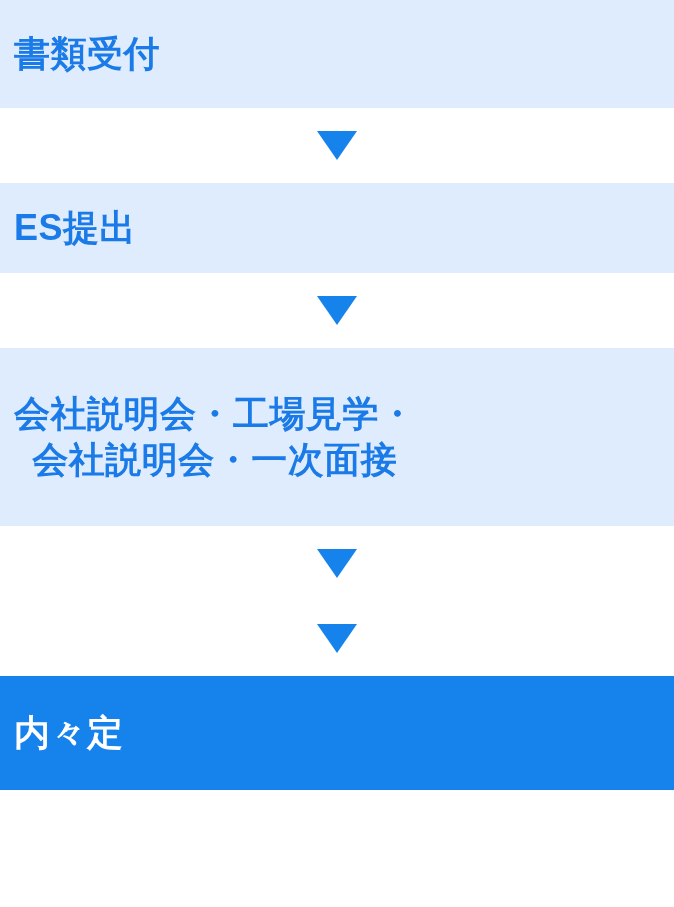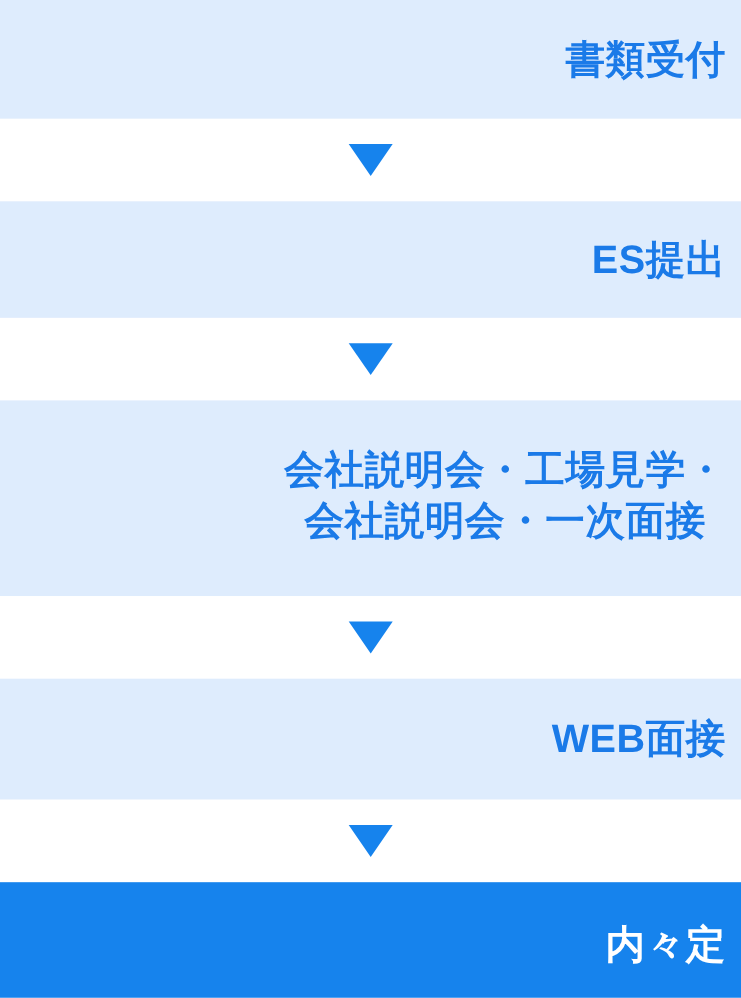--- a/index.html
+++ b/index.html
@@ -23,38 +23,38 @@
     align-items: stretch;
     background: #ffffff;
   }
 
   
   .step {
     width: 100%;
     box-sizing: border-box;
     display: flex;
     align-items: center;
-    justify-content: flex-end;
+    justify-content: flex-start;
     text-align: center;
     background: #deecfd;
     color: #1a7ae8;
     font-weight: 700;
     font-size: 36px;
     letter-spacing: 0.5px;
     line-height: 1.28;
     flex: 0 0 auto;
   }
   .step .step-label {
     display: block;
     padding: 0 14px;
   }
 
   .step-h1 { height: 108px; }
-  .step-h2 { height: 106px; padding-left: 39px; }
-  .step-h3 { height: 178px; font-family: Liberation Mono, monospace; }
+  .step-h2 { height: 90px; }
+  .step-h3 { height: 178px; }
   .step-h4 { height: 110px; }
   .step-h5 { height: 114px; }
 
   
   .step.is-final {
     background: #1683ed;
     color: #ffffff;
   }
 
   
@@ -101,23 +101,20 @@
     <span class="step-label">
       <span class="step-line">会社説明会・工場見学・</span><br>
       <span class="step-line">会社説明会・一次面接</span>
     </span>
   </div>
 
   <div class="connector">
     <span class="arrow-down"></span>
   </div>
 
-  <div class="step step-h4">
-    <span class="step-label">WEB面接</span>
-  </div>
 
   <div class="connector">
     <span class="arrow-down"></span>
   </div>
 
   <div class="step step-h5 is-final">
     <span class="step-label">内々定</span>
   </div>
 
 </div>

